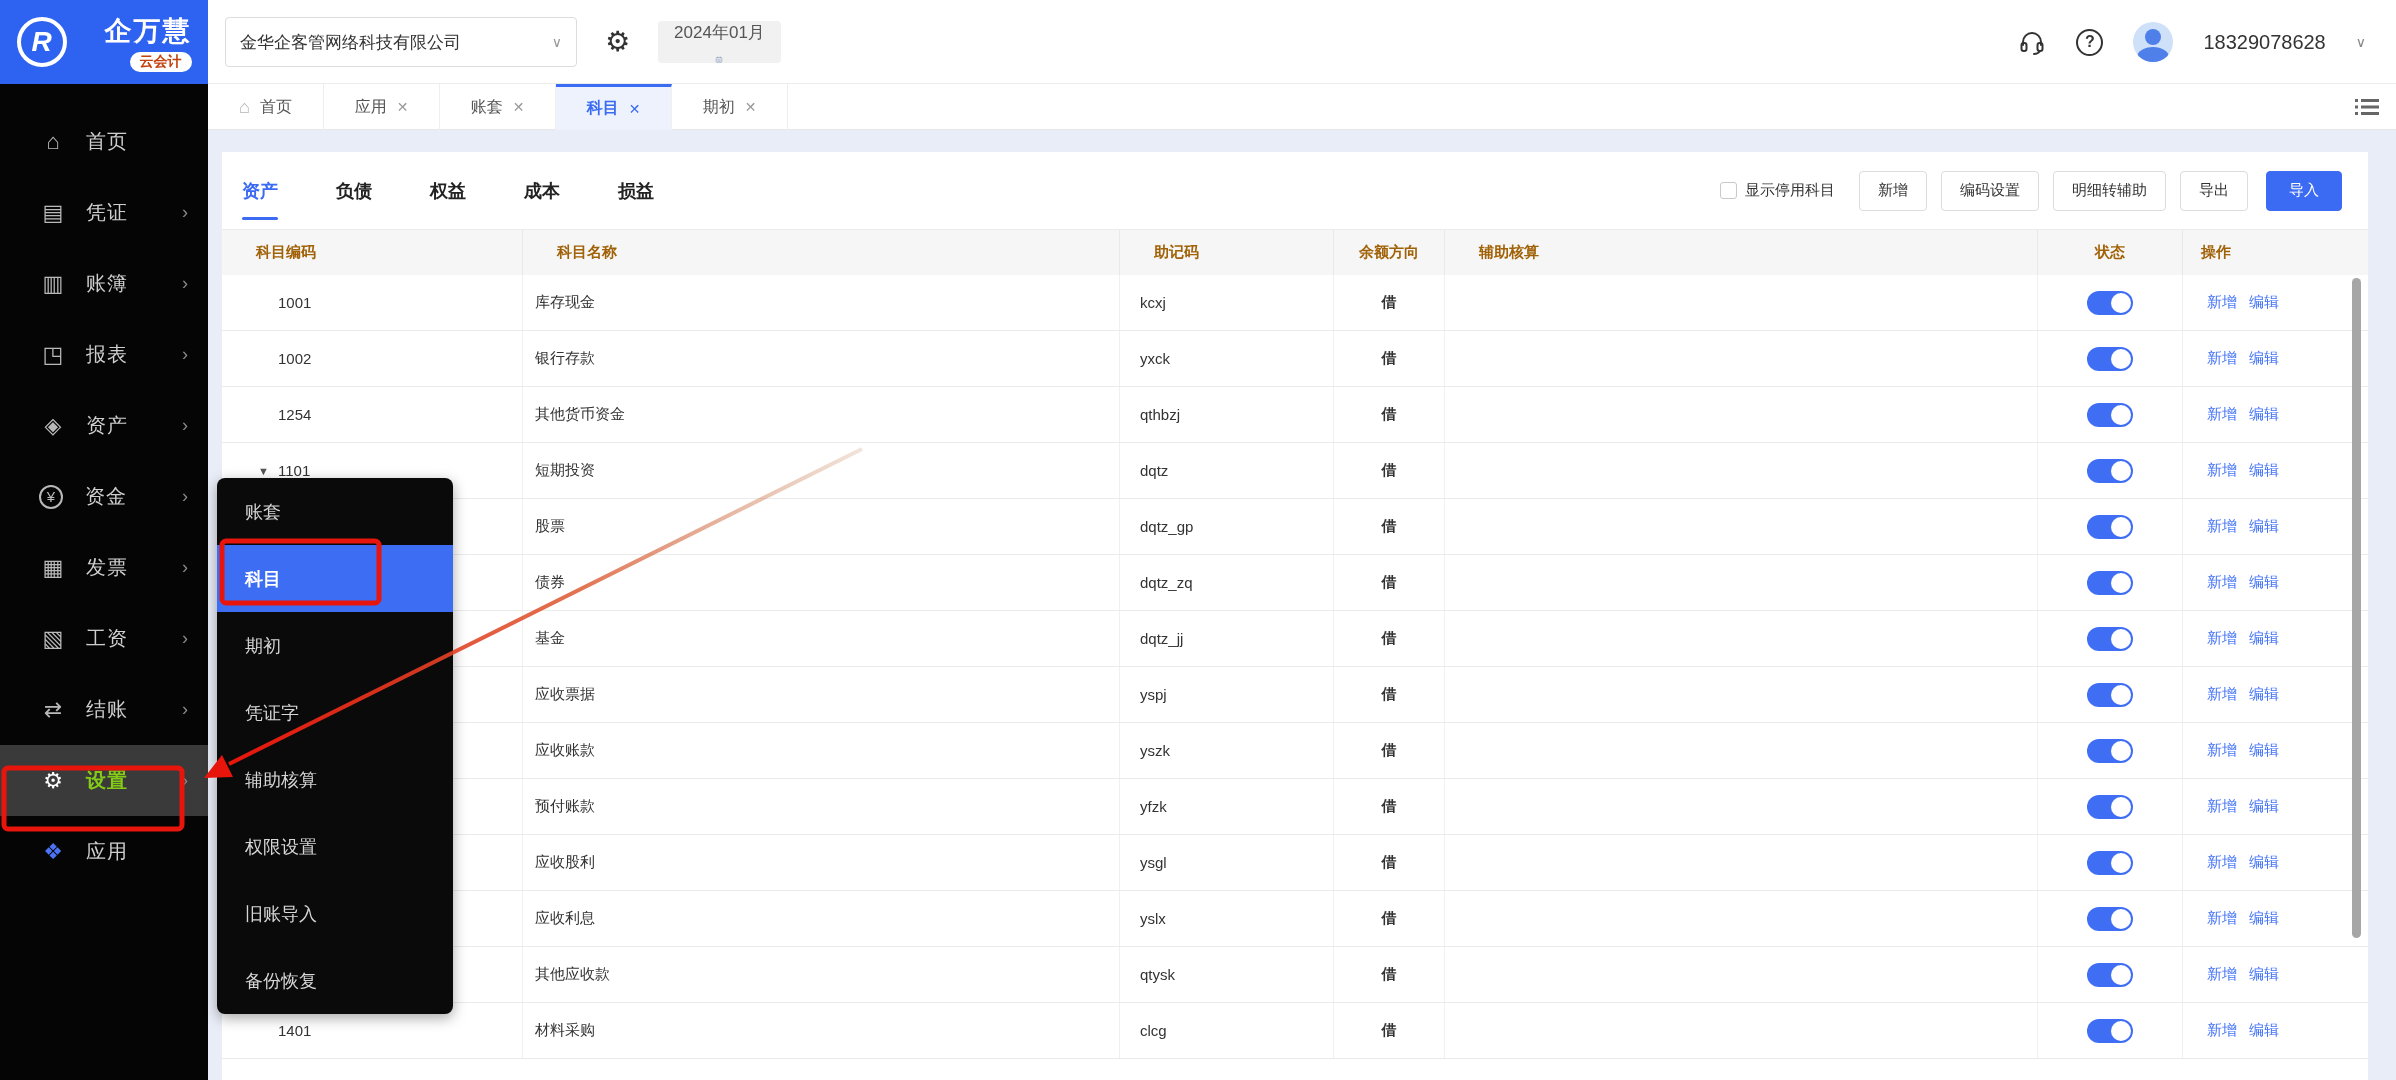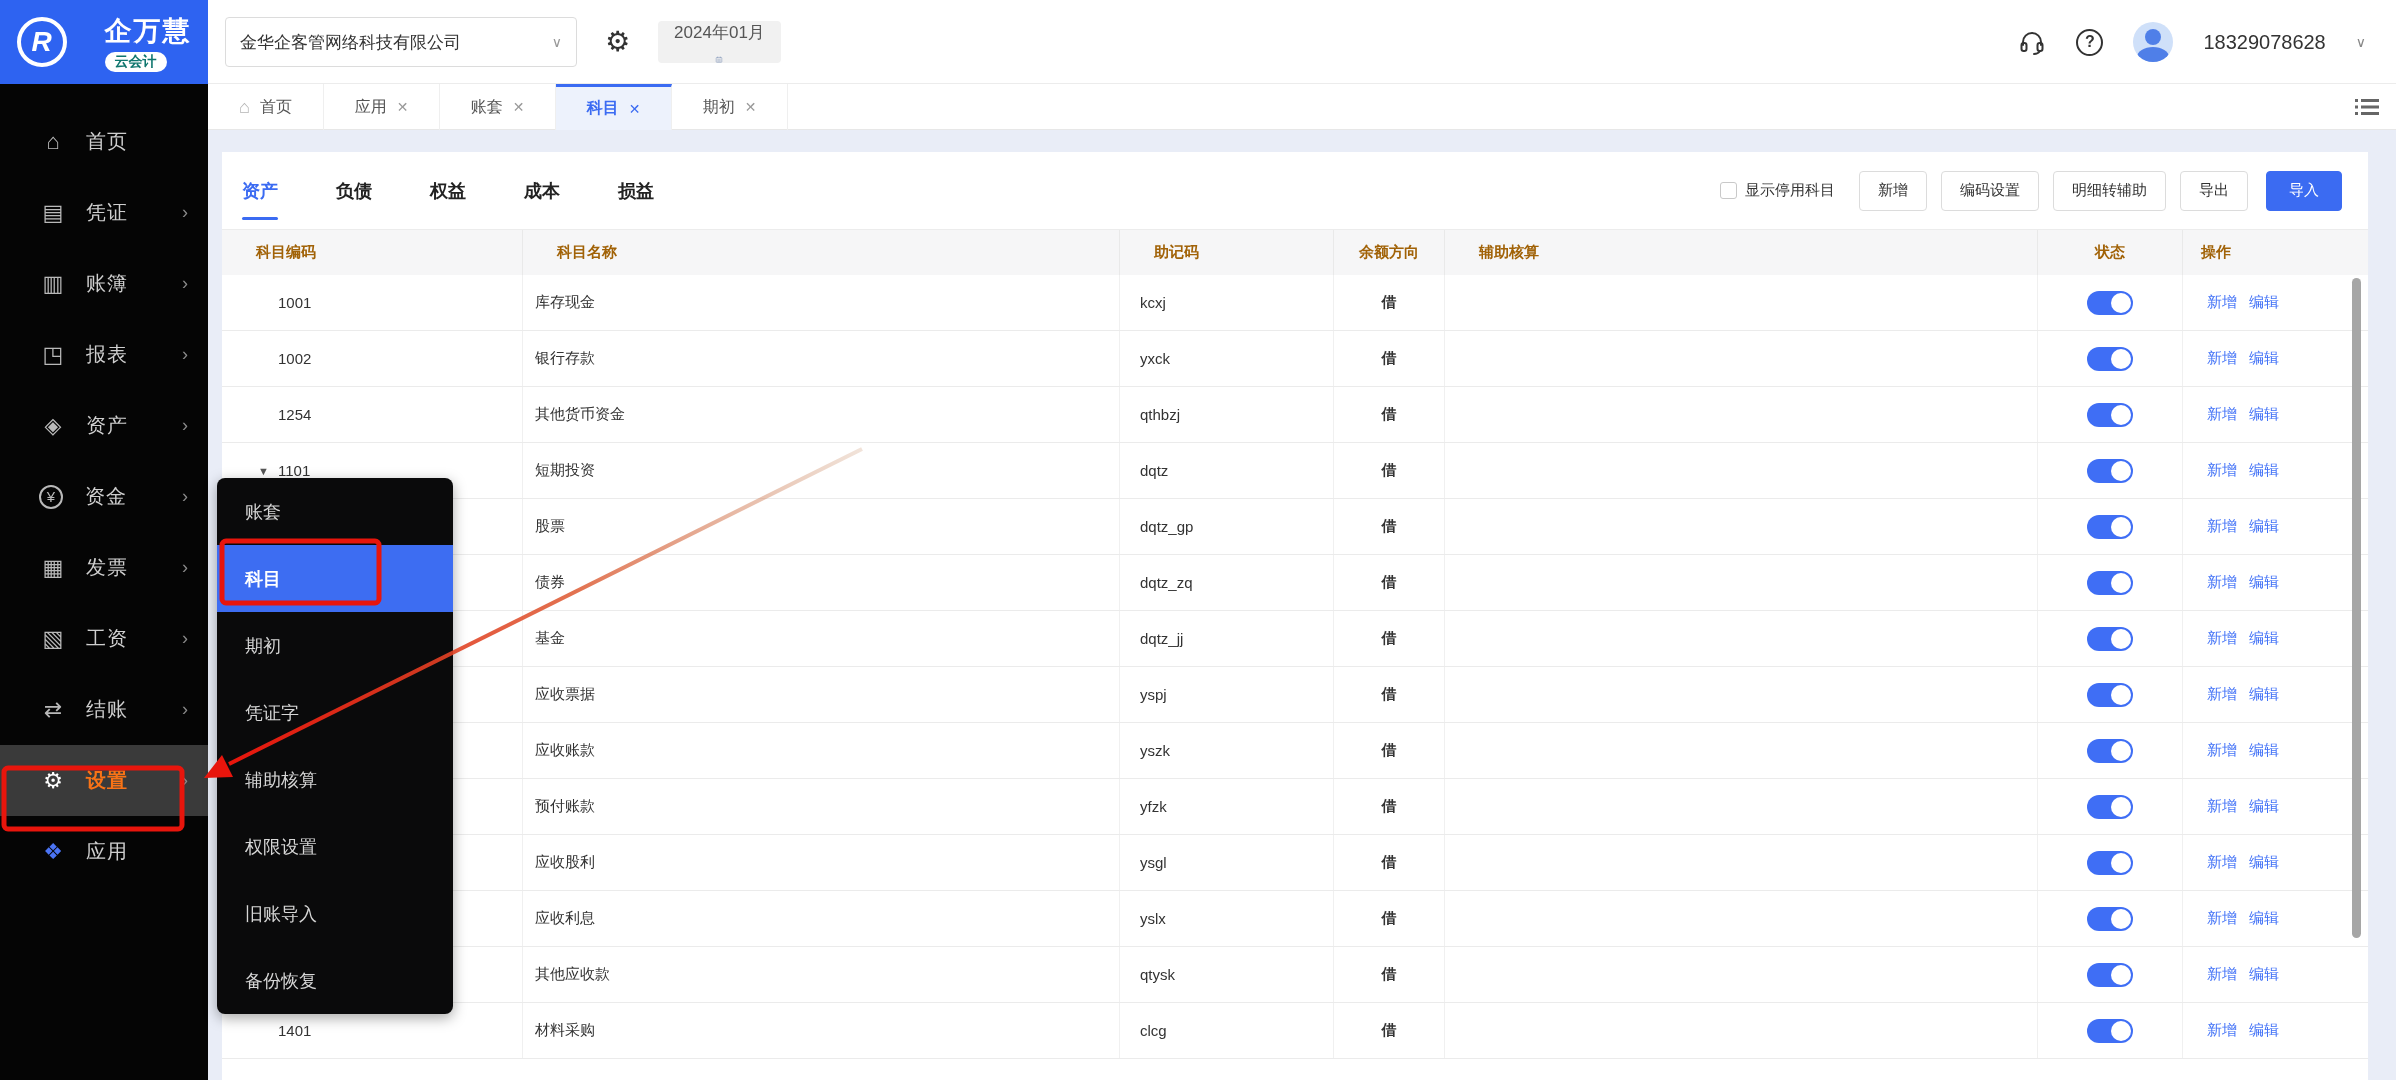--- a/index.html
+++ b/index.html
@@ -3,23 +3,23 @@
 <meta charset="utf-8">
 <style>
   * { margin:0; padding:0; box-sizing:border-box; }
   html,body { width:2396px; height:1080px; overflow:hidden; }
   body { font-family:"Liberation Sans","DejaVu Sans",sans-serif; background:#e9edf7; position:relative; }
 
   
   .header { position:absolute; left:0; top:0; width:2396px; height:84px; background:#fff; border-bottom:1px solid #ececec; z-index:10; }
   .logo-block { position:absolute; left:0; top:0; width:208px; height:84px; background:#2e63f1; display:flex; align-items:center; justify-content:center; gap:10px; }
   .logo-circle { width:50px; height:50px; border:4px solid #fff; border-radius:50%; color:#fff; font-size:28px; font-weight:bold; font-style:italic; display:flex; align-items:center; justify-content:center; }
-  .logo-texts { display:flex; flex-direction:column; align-items:flex-start;margin-left:28px; }
+  .logo-texts { display:flex; flex-direction:column; align-items:flex-end;margin-left:28px; }
   .logo-title { color:#fff; font-size:27px; font-weight:bold; letter-spacing:2px; }
-  .logo-badge { margin-top:3px; background:#fff; color:#0f766e; font-size:14px; font-weight:bold; padding:1px 10px; border-radius:10px; }
+  .logo-badge { margin-top:3px; background:#fff; color:#c2410c; font-size:14px; font-weight:bold; padding:1px 10px; border-radius:10px; }
   .hdr-left { position:absolute; left:225px; top:0; height:84px; display:flex; align-items:center; gap:28px; }
   .company-select { width:352px; height:50px; border:1px solid #dcdcdc; border-radius:4px; display:flex; align-items:center; padding:0 14px; font-size:17px; color:#333; justify-content:space-between; background:#fff; }
   .sel-chevron { color:#999; font-size:14px; }
   .gear { font-size:28px; color:#333; line-height:1; }
   .date-box { height:42px; background:#f1f1f1; border-radius:4px; display:flex; align-items:center; gap:12px; padding:0 16px; font-size:17px; color:#555;flex-direction:column; }
   .hdr-right { position:absolute; right:30px; top:0; height:84px; display:flex; align-items:center; gap:30px; }
   .help-circle { width:27px; height:27px; border:2px solid #333; border-radius:50%; font-size:16px; font-weight:bold; color:#333; display:flex; align-items:center; justify-content:center; }
   .avatar { width:40px; height:40px; border-radius:50%; background:#cfe0f9; position:relative; overflow:hidden; }
   .avatar .head { position:absolute; left:12px; top:7px; width:16px; height:16px; border-radius:50%; background:#4f7fe8; }
   .avatar .body { position:absolute; left:4px; top:25px; width:32px; height:20px; border-radius:50% 50% 0 0; background:#4f7fe8; }
@@ -27,21 +27,21 @@
   .phone-chevron { color:#888; font-size:14px; }
 
   
   .sidebar { position:absolute; left:0; top:84px; width:208px; height:996px; background:#050505; z-index:20; padding-top:22px; }
   .side-item { height:71px; display:flex; align-items:center; padding-left:38px; position:relative; cursor:pointer; }
   .side-icon { width:30px; font-size:22px; color:#b9b9b9; display:inline-flex; justify-content:center; margin-right:18px; }
   .side-icon[data-icon="circle-yen"] { width:24px; height:24px; border:2px solid #b9b9b9; border-radius:50%; font-size:15px; align-items:center; margin-right:22px; margin-left:1px; }
   .side-label { font-size:20px; color:#cfcfcf; letter-spacing:1px; }
   .side-chevron { position:absolute; right:20px; color:#8a8a8a; font-size:18px; }
   .side-item.active { background:#3a3a3a; }
-  .side-item.active .side-label { color:#f97316; font-weight:bold;font-family:Liberation Mono, monospace; }
+  .side-item.active .side-label { color:#84cc16; font-weight:bold;font-family:Liberation Mono, monospace; }
   .side-item.active .side-icon { color:#fff; }
   .side-item[data-name="sidebar-item-apps"] .side-icon { color:#4b74f5; }
 
   
   .tabbar { position:absolute; left:208px; top:84px; width:2188px; height:46px; background:#fff; border-bottom:1px solid #e7e7e7; display:flex; z-index:5; }
   .tab { height:46px; min-width:116px; padding:0 20px; display:flex; align-items:center; justify-content:center; gap:10px; border-right:1px solid #efefef; font-size:16px; color:#555; cursor:pointer; }
   .tab .tab-close { color:#9a9a9a; font-size:14px; }
   .tab .tab-home-icon { color:#b5b5b5; font-size:18px; }
   .tab.active { background:#edf2fc; color:#3b6bf2; font-weight:bold; border-top:3px solid #3b6bf2; }
   .tab.active .tab-close { color:#3b6bf2; }

